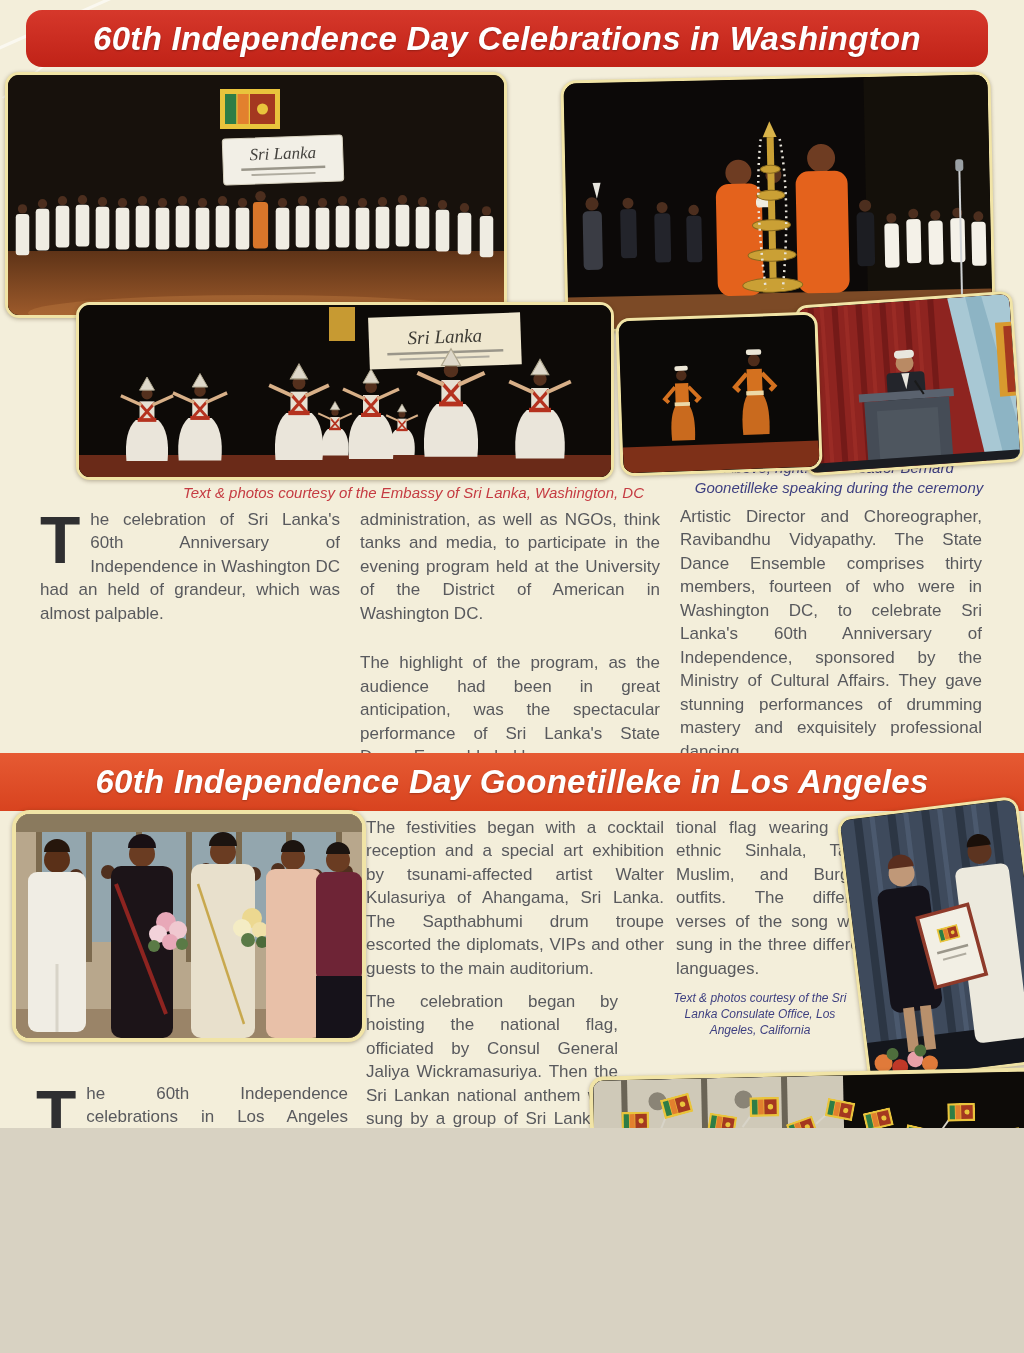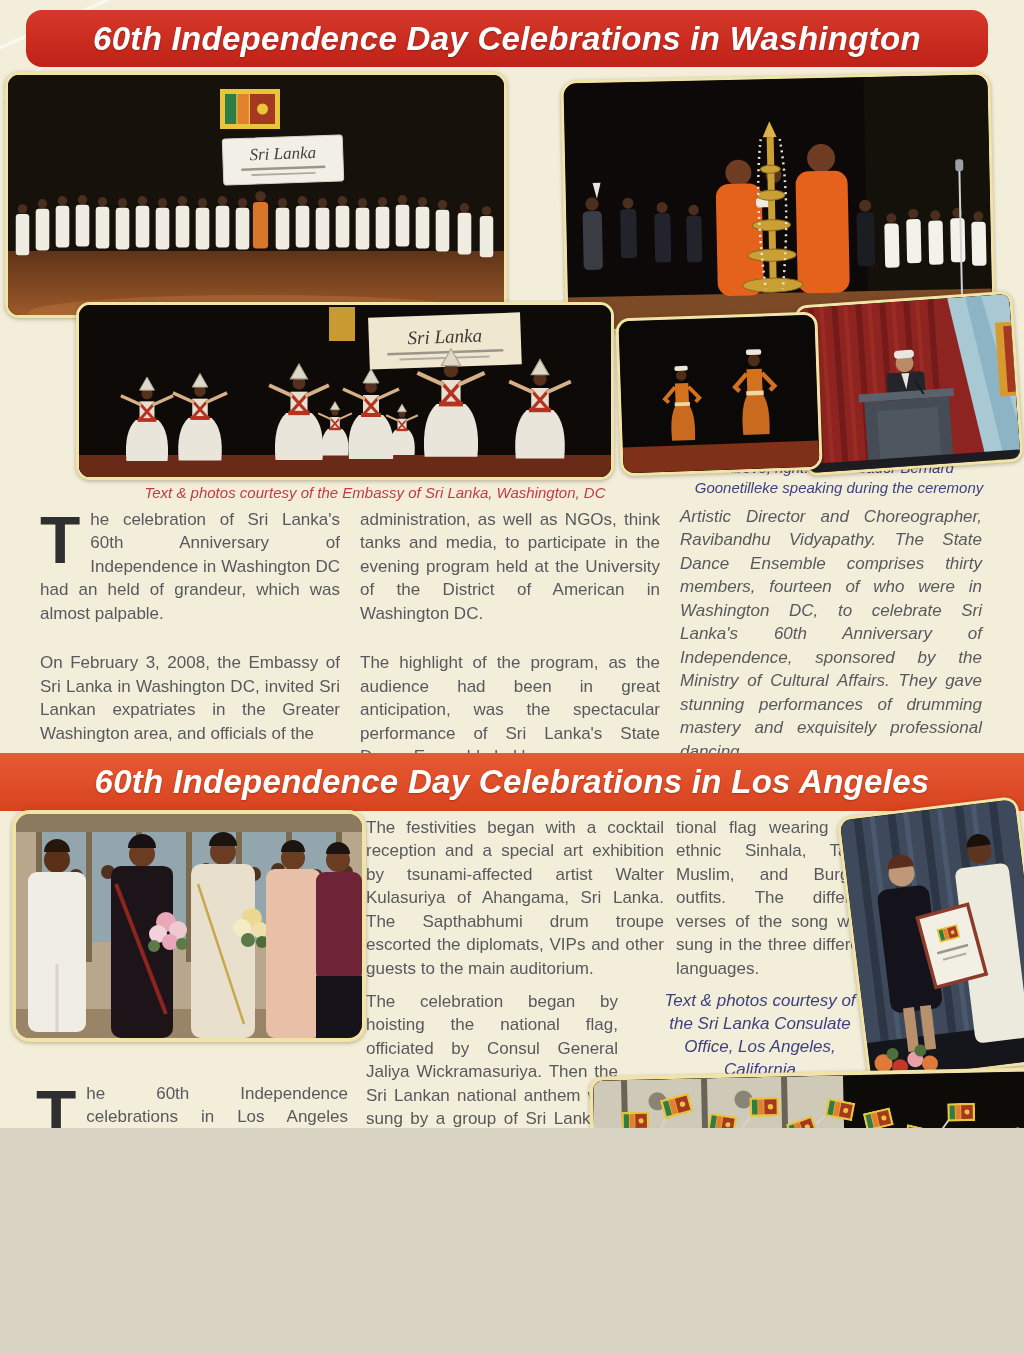--- a/index.html
+++ b/index.html
@@ -235,41 +235,40 @@
       <rect x="84" y="71" width="38" height="30" rx="4" fill="#23252b"></rect>
       <polygon points="99,72 107,72 103,88" fill="#e8e6de"></polygon>
       <rect x="55" y="90" width="95" height="8" fill="#5a626e"></rect>
       <rect x="60" y="98" width="85" height="67" fill="#454c56"></rect>
       <rect x="72" y="108" width="61" height="48" fill="#4e565f"></rect>
       <line x1="112" y1="80" x2="120" y2="94" stroke="#1a1a1a" stroke-width="2"></line>
       <rect y="156" width="212" height="9" fill="#1b1d22"></rect>
     </svg>
   </div>
 
-  <div class="cap red center" style="left:115px;top:483px;width:520px;">
+  <div class="cap red center" style="left:124px;top:483px;width:520px;text-align:right;">
     <span>Text &amp; photos courtesy of the Embassy of Sri Lanka, Washington, DC</span>
   </div>
   <div class="cap blue center" style="left:688px;top:458px;width:302px;">
     <span>Above, right: Ambassador Bernard Goonetilleke speaking during the ceremony</span>
   </div>
 
   <div class="col" style="left:40px;top:508px;width:300px;">
     <p><span class="dropcap">T</span><span>he celebration of Sri Lanka's 60th Anniversary of Independence in Washington DC had an held of grandeur, which was almost palpable.</span></p>
-    <p>On February 3, 2008, the Embassy of Sri Lanka in Washington DC, invited Sri Lankan expatriates in the Greater Washington area, and officials of the</p>
   </div>
   <div class="col" style="left:360px;top:508px;width:300px;">
     <p>administration, as well as NGOs, think tanks and media, to participate in the evening program held at the University of the District of American in Washington DC.</p>
     <p>The highlight of the program, as the audience had been in great anticipation, was the spectacular performance of Sri Lanka's State Dance Ensemble led by</p>
   </div>
-  <div class="col" style="left:680px;top:505px;width:302px;font-style:italic;">
+  <div class="col" style="left:680px;top:505px;width:302px;">
     <p>Artistic Director and Choreographer, Ravibandhu Vidyapathy. The State Dance Ensemble comprises thirty members, fourteen of who were in Washington DC, to celebrate Sri Lanka's 60th Anniversary of Independence, sponsored by the Ministry of Cultural Affairs. They gave stunning performances of drumming mastery and exquisitely professional dancing.</p>
   </div>
 
   <div class="banner banner2">
-    <span>60th Independence Day Celebrations in Los Angeles</span>
+    <span>60th Independence Day Goonetilleke in Los Angeles</span>
   </div>
 
   <div class="photo" style="left:12px;top:810px;width:346px;height:224px;border-width:4px;border-radius:18px;">
     <svg viewBox="0 0 346 224" width="346" height="224">
       <rect width="346" height="224" fill="#b8a78c"></rect>
       <rect width="346" height="18" fill="#8a7a5e"></rect>
       <g fill="#93a6ae">
         <rect x="26" y="18" width="44" height="110"></rect>
           <rect x="76" y="18" width="44" height="110"></rect>
         <rect x="126" y="18" width="44" height="110"></rect>
@@ -397,21 +396,21 @@
     <p><span class="cut"></span><span>The celebration began by hoisting the national flag, officiated by Consul General Jaliya Wickramasuriya. Then the Sri Lankan national anthem was sung by a group of Sri Lankans which was followed by the American national anthem sung by Ms. Dilini Ranaweera.</span></p>
   </div>
   <div class="col" style="left:366px;top:1208px;width:258px;">
     <p>The highlight of the event was the rendering of the song, “We Are Sri Lankans,” by children dressed in the colors of the Sri Lankan na-</p>
   </div>
 
   <div class="col" style="left:676px;top:816px;width:198px;">
     <p>tional flag wearing their ethnic Sinhala, Tamil, Muslim, and Burgher outfits. The different verses of the song were sung in the three different languages.</p>
   </div>
 
-  <div class="cap blue center" style="left:660px;top:990px;width:200px;font-size:17px;">
+  <div class="cap blue center" style="left:660px;top:990px;width:200px;font-size:12px;">
     <span>Text &amp; photos courtesy of the Sri Lanka Consulate Office, Los Angeles, California</span>
   </div>
 
   <div class="photo" style="left:592px;top:1072px;width:440px;height:290px;transform:rotate(-1.2deg);border-width:4px;z-index:3;">
     <svg viewBox="0 0 440 290" width="440" height="290">
       <rect width="440" height="290" fill="#0d0b08"></rect>
       <rect x="0" y="0" width="250" height="112" fill="#cfc9b8"></rect>
       <g fill="#6a6456">
         <rect x="28" y="0" width="6" height="112"></rect>
           <rect x="108" y="0" width="6" height="112"></rect>

